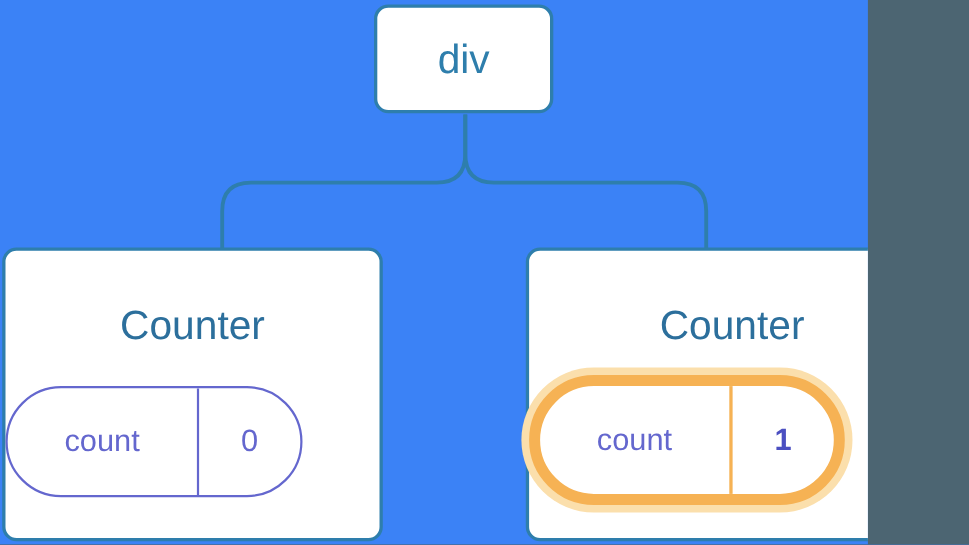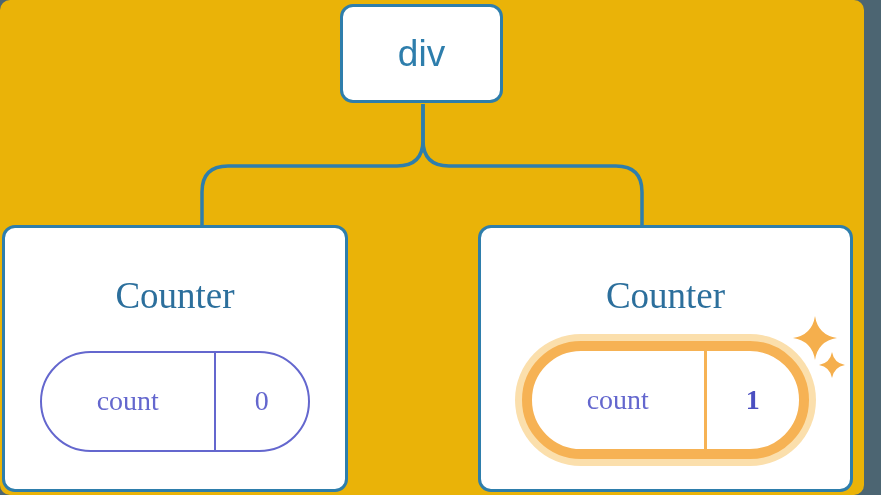--- a/index.html
+++ b/index.html
@@ -1,32 +1,31 @@
 <!DOCTYPE html>
 <html><head>
 <meta charset="utf-8">
 <style>
   html,body{margin:0;padding:0;background:#4C6572;}
   .canvas{
-    position:relative;width:864px;height:495px;overflow:hidden;
-    background:#eab308;
+    position:relative;width:789px;height:495px;overflow:hidden;
+    background:#3b82f6;
     font-family:"Liberation Sans","DejaVu Sans",sans-serif;
-    border-radius:10px;
   }
   .connector{position:absolute;left:0;top:0;pointer-events:none;}
   .node-root{
     position:absolute;left:340px;top:4px;width:163px;height:99px;
     background:#ffffff;border:3px solid #2E7EAC;border-radius:13px;
     box-sizing:border-box;display:flex;align-items:center;justify-content:center;
   }
   .node-root-label{color:#2E7EAC;font-size:37px;line-height:1;}
   .card{
     position:absolute;top:225px;height:267px;background:#ffffff;
     border:3px solid #2E7EAC;border-radius:13px;box-sizing:border-box;
-    display:flex;flex-direction:column;align-items:center;font-family:Liberation Serif, serif;
+    display:flex;flex-direction:column;
   }
   .card-left{left:2px;width:346px;}
   .card-right{left:478px;width:375px;}
   .card-title{
     margin-top:48px;color:#2C6F9C;font-size:37px;line-height:1.1;
     font-weight:500;text-align:center;
   }
   .pill{
     box-sizing:border-box;display:flex;align-items:stretch;background:#ffffff;
   }

